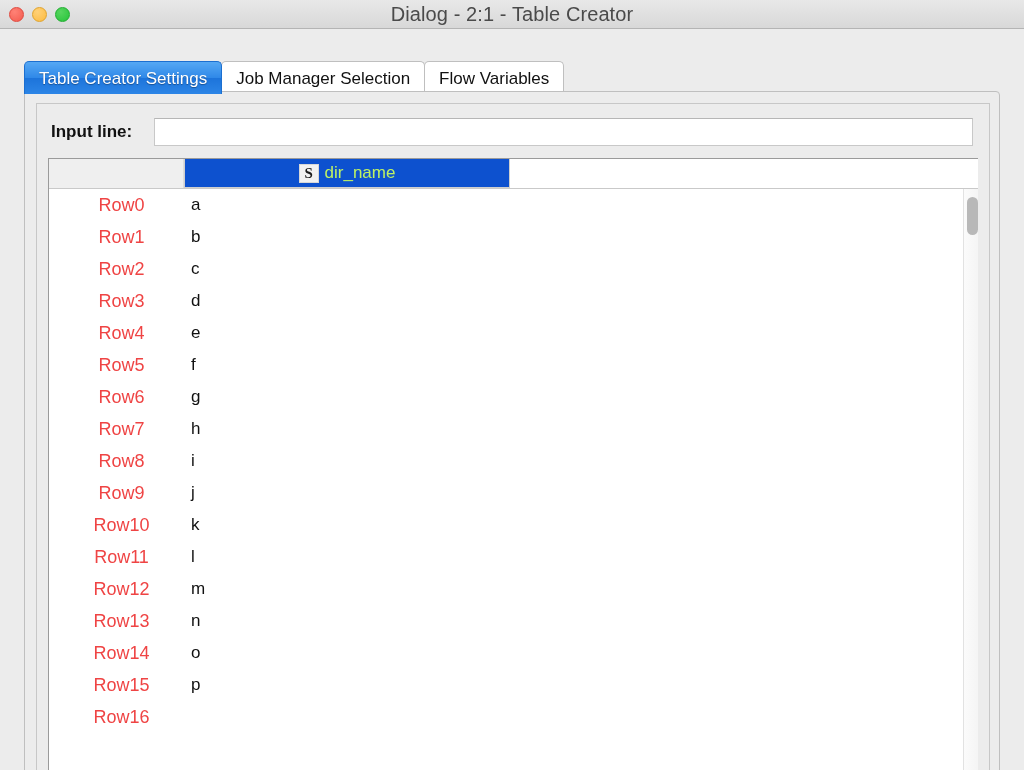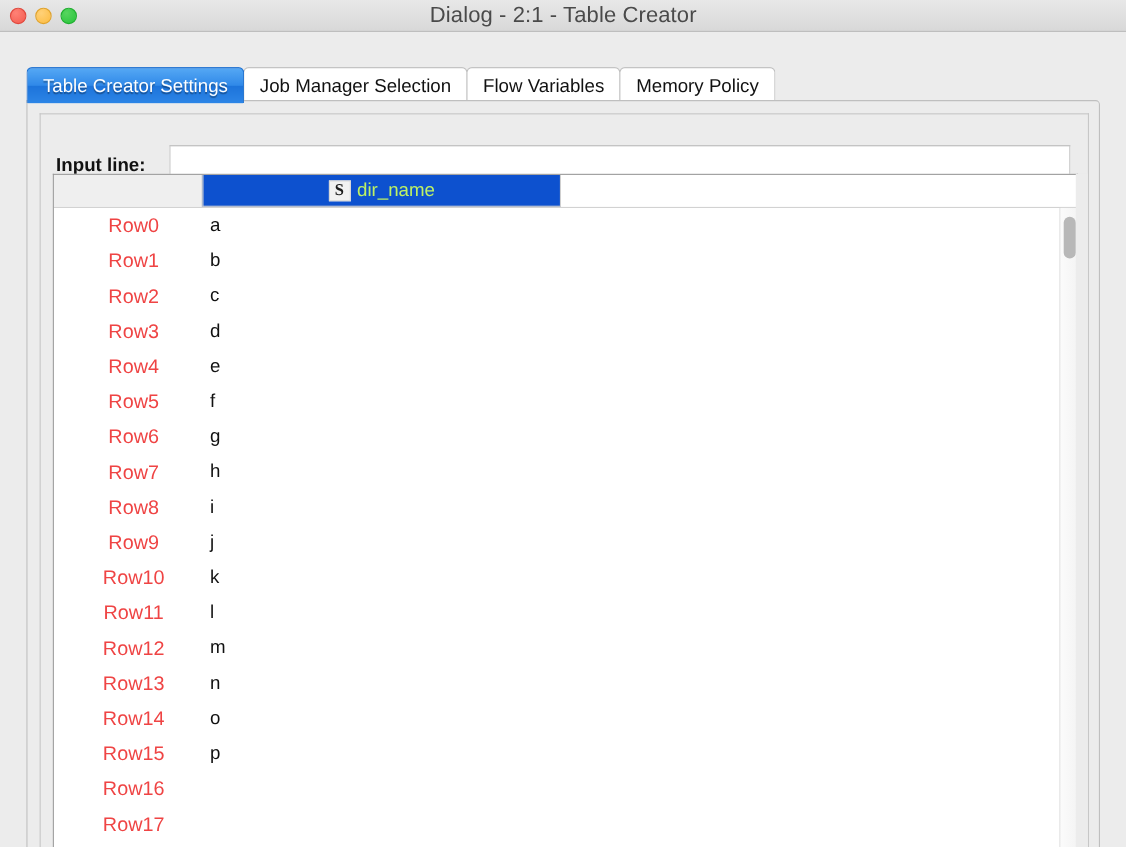--- a/index.html
+++ b/index.html
@@ -125,21 +125,21 @@
   }
 
   
   .inputrow {
     position: absolute;
     left: 0;
     top: 0;
     width: 954px;
     height: 56px;
     display: flex;
-    align-items: flex-end;
+    align-items: center;
     box-sizing: border-box;
   }
   .input-label {
     margin-left: 14px;
     font-size: 17px;
     font-weight: bold;
     color: #111;
     white-space: nowrap;
     user-select: none;
   }
@@ -298,21 +298,20 @@
     </div>
     <div class="title-text">Dialog - 2:1 - Table Creator</div>
   </div>
 
   <div class="body-area">
 
     <div class="tabbar">
       <div class="tab active">Table Creator Settings</div>
       <div class="tab">Job Manager Selection</div>
       <div class="tab">Flow Variables</div>
-      <div class="tab">Memory Policy</div>
     </div>
 
     <div class="tabpanel">
       <div class="inner-panel">
 
         <div class="inputrow">
           <span class="input-label">Input line:</span>
           <input class="input-field" type="text" placeholder="" style="">
         </div>
 
@@ -389,24 +388,20 @@
                 <div class="cell">o</div>
               </div>
               <div class="trow">
                 <div class="rowlabel">Row15</div>
                 <div class="cell">p</div>
               </div>
               <div class="trow">
                 <div class="rowlabel">Row16</div>
                 <div class="cell"></div>
               </div>
-              <div class="trow">
-                <div class="rowlabel">Row17</div>
-                <div class="cell"></div>
-              </div>
             </div>
 
           <div class="vscroll">
             <div class="vthumb"></div>
           </div>
         </div>
 
         <div class="panel-right-edge"></div>
 
       </div>

